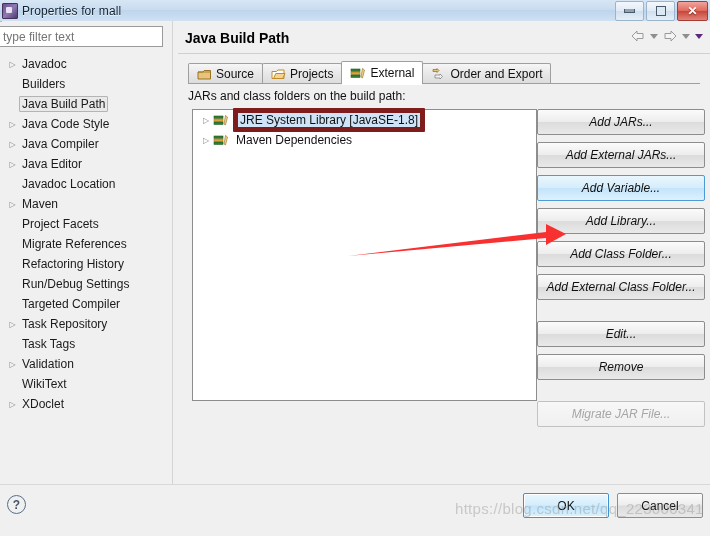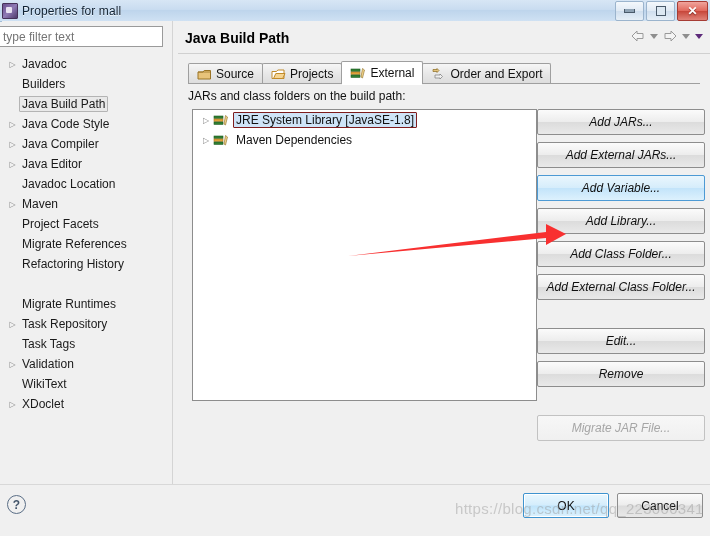--- a/index.html
+++ b/index.html
@@ -139,40 +139,40 @@
     background: #fff; border: 1px solid #8d8d8d;
   }
   .list-row {
     height: 20px; display: flex; align-items: center; padding-left: 6px;
     font-size: 12px; color: #111; white-space: nowrap;
   }
   .list-row .twisty { width: 14px; }
   .lib-icon { width: 16px; height: 14px; position: relative; flex: none; margin-right: 4px; }
   .row-label { padding: 0 3px; }
   .list-row.selected .row-label {
-    background: #cfe4f7; border: 1px solid #7f1d1d; padding: 0 2px; border-radius: 1px;
+    background: #cfe4f7; border: 5px solid #7f1d1d; padding: 0 2px; border-radius: 1px;
   }
 
   
   .btncol { position: absolute; left: 359px; top: 88px; width: 168px; }
   .btn {
     width: 168px; height: 26px; box-sizing: border-box;
     border: 1px solid #8d8d8d; border-radius: 2px;
     background: linear-gradient(to bottom,#fbfbfb 0%, #ededed 48%, #dcdcdc 52%, #e9e9e9 100%);
     font-family: "Liberation Sans", sans-serif; font-size: 12px; color: #111;
     display: flex; align-items: center; justify-content: center;
     margin-bottom: 7px; cursor: default; font-style: italic;
   }
   .btn.hover {
     border-color: #4d9ad4;
     background: linear-gradient(to bottom,#eaf6fd 0%, #d6edfb 48%, #c3e4fa 52%, #ddf1fd 100%);
   }
   .btn.disabled { color: #a6a6a6; border-color: #c2c2c2;
     background: linear-gradient(to bottom,#f7f7f7 0%, #f0f0f0 100%); }
-  .btn.gap-top { margin-top: 28px; }
+  .btn.gap-top { margin-top: 21px; }
 
   
   .bottombar {
     position: absolute; left: 0; top: 484px; width: 710px; height: 52px;
     background: #f0f0f0; border-top: 1px solid #d8d8d8;
   }
   .help-icon {
     position: absolute; left: 7px; top: 10px; width: 17px; height: 17px;
     border: 1.5px solid #5a6e86; border-radius: 50%;
     color: #44566b; font-size: 12px; font-weight: bold;
@@ -268,24 +268,25 @@
         <div class="tree-item">
           <span class="twisty empty">▷</span>
           <span class="tree-label">Migrate References</span>
         </div>
         <div class="tree-item">
           <span class="twisty empty">▷</span>
           <span class="tree-label">Refactoring History</span>
         </div>
         <div class="tree-item">
           <span class="twisty empty">▷</span>
-        </div>
-        <div class="tree-item">
-          <span class="twisty empty">▷</span>
-          <span class="tree-label">Migrate Runtimes</span>
+          <span class="tree-label">Run/Debug Settings</span>
+        </div>
+        <div class="tree-item">
+          <span class="twisty empty">▷</span>
+          <span class="tree-label">Targeted Compiler</span>
         </div>
         <div class="tree-item">
           <span class="twisty">▷</span>
           <span class="tree-label">Task Repository</span>
         </div>
         <div class="tree-item">
           <span class="twisty empty">▷</span>
           <span class="tree-label">Task Tags</span>
         </div>
         <div class="tree-item">

